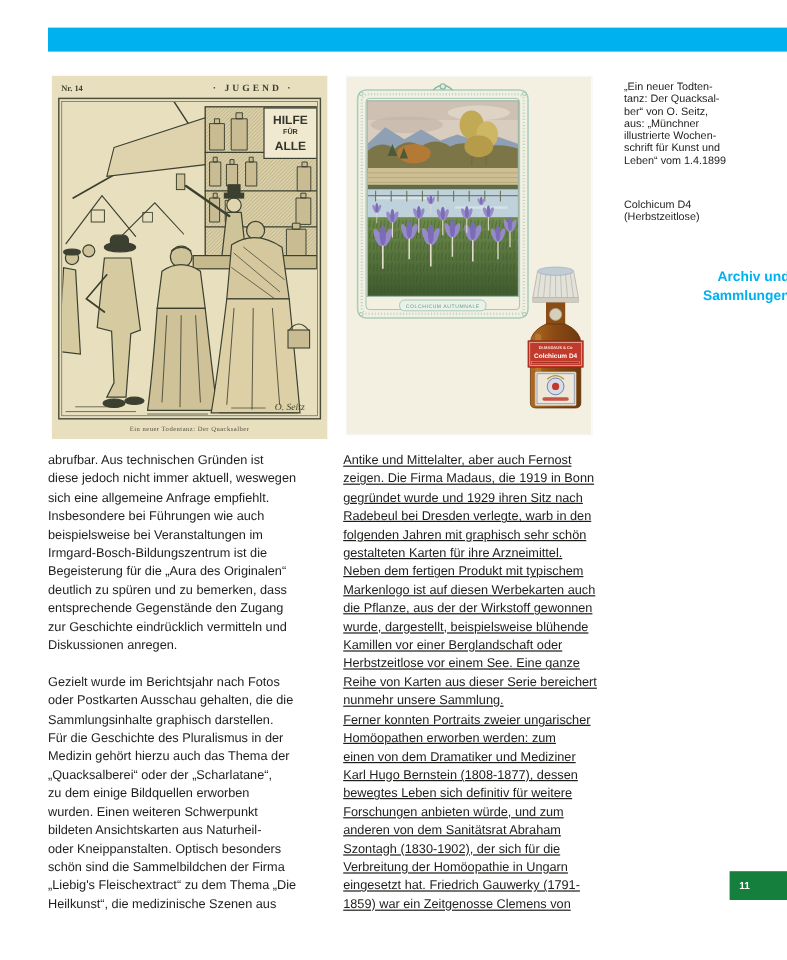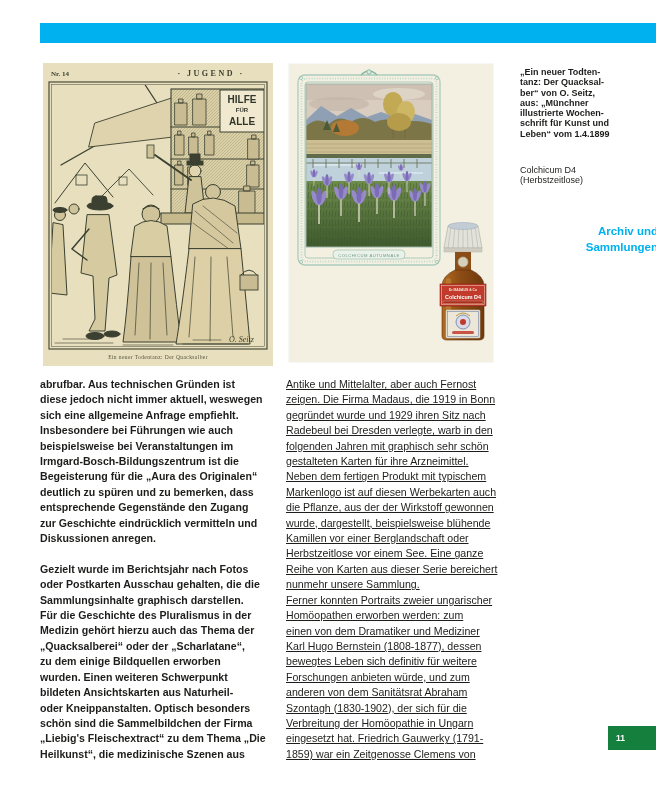--- a/index.html
+++ b/index.html
@@ -27,39 +27,39 @@
     position: absolute; left: 289px; top: 64px;
     width: 204px; height: 298px;
     box-shadow: 0 0 0 1px rgba(0,0,0,0.03);
   }
 
   .caption-col {
     position: absolute; left: 520px; top: 67px; width: 126px;
   }
   .image-caption {
     position: absolute; left: 0; top: 0; width: 126px;
-    font-size: 9px; line-height: 10.3px; color: #1d1d1b; font-weight: bold;
+    font-size: 9px; line-height: 10.3px; color: #1d1d1b;
   }
   .product-caption {
     position: absolute; left: 0; top: 98px; width: 126px;
     font-size: 9px; line-height: 10.3px; color: #1d1d1b;
   }
   .section-heading {
     position: absolute; left: 12px; top: 157px; width: 126px;
     font-size: 11.5px; line-height: 15.5px; font-weight: bold;
     color: #00b1f0;
     text-align: right;
   }
 
   .body-col {
     position: absolute; top: 377px;
     font-size: 10.6px; line-height: 15.4px;
     color: #1d1d1b;
   }
-  .body-col.left  { left: 40px;  width: 240px; font-weight: bold; }
+  .body-col.left  { left: 40px;  width: 240px; }
   .body-col.right { left: 286px; width: 238px; text-decoration: underline; }
   .body-col .para + .para { margin-top: 15.4px; }
 
   .page-badge {
     position: absolute; left: 608px; top: 726px;
     width: 48px; height: 24px;
     background: #15803d;
     color: #ffffff;
     font-size: 8.5px; font-weight: bold;
     line-height: 24px; padding-left: 8px;

